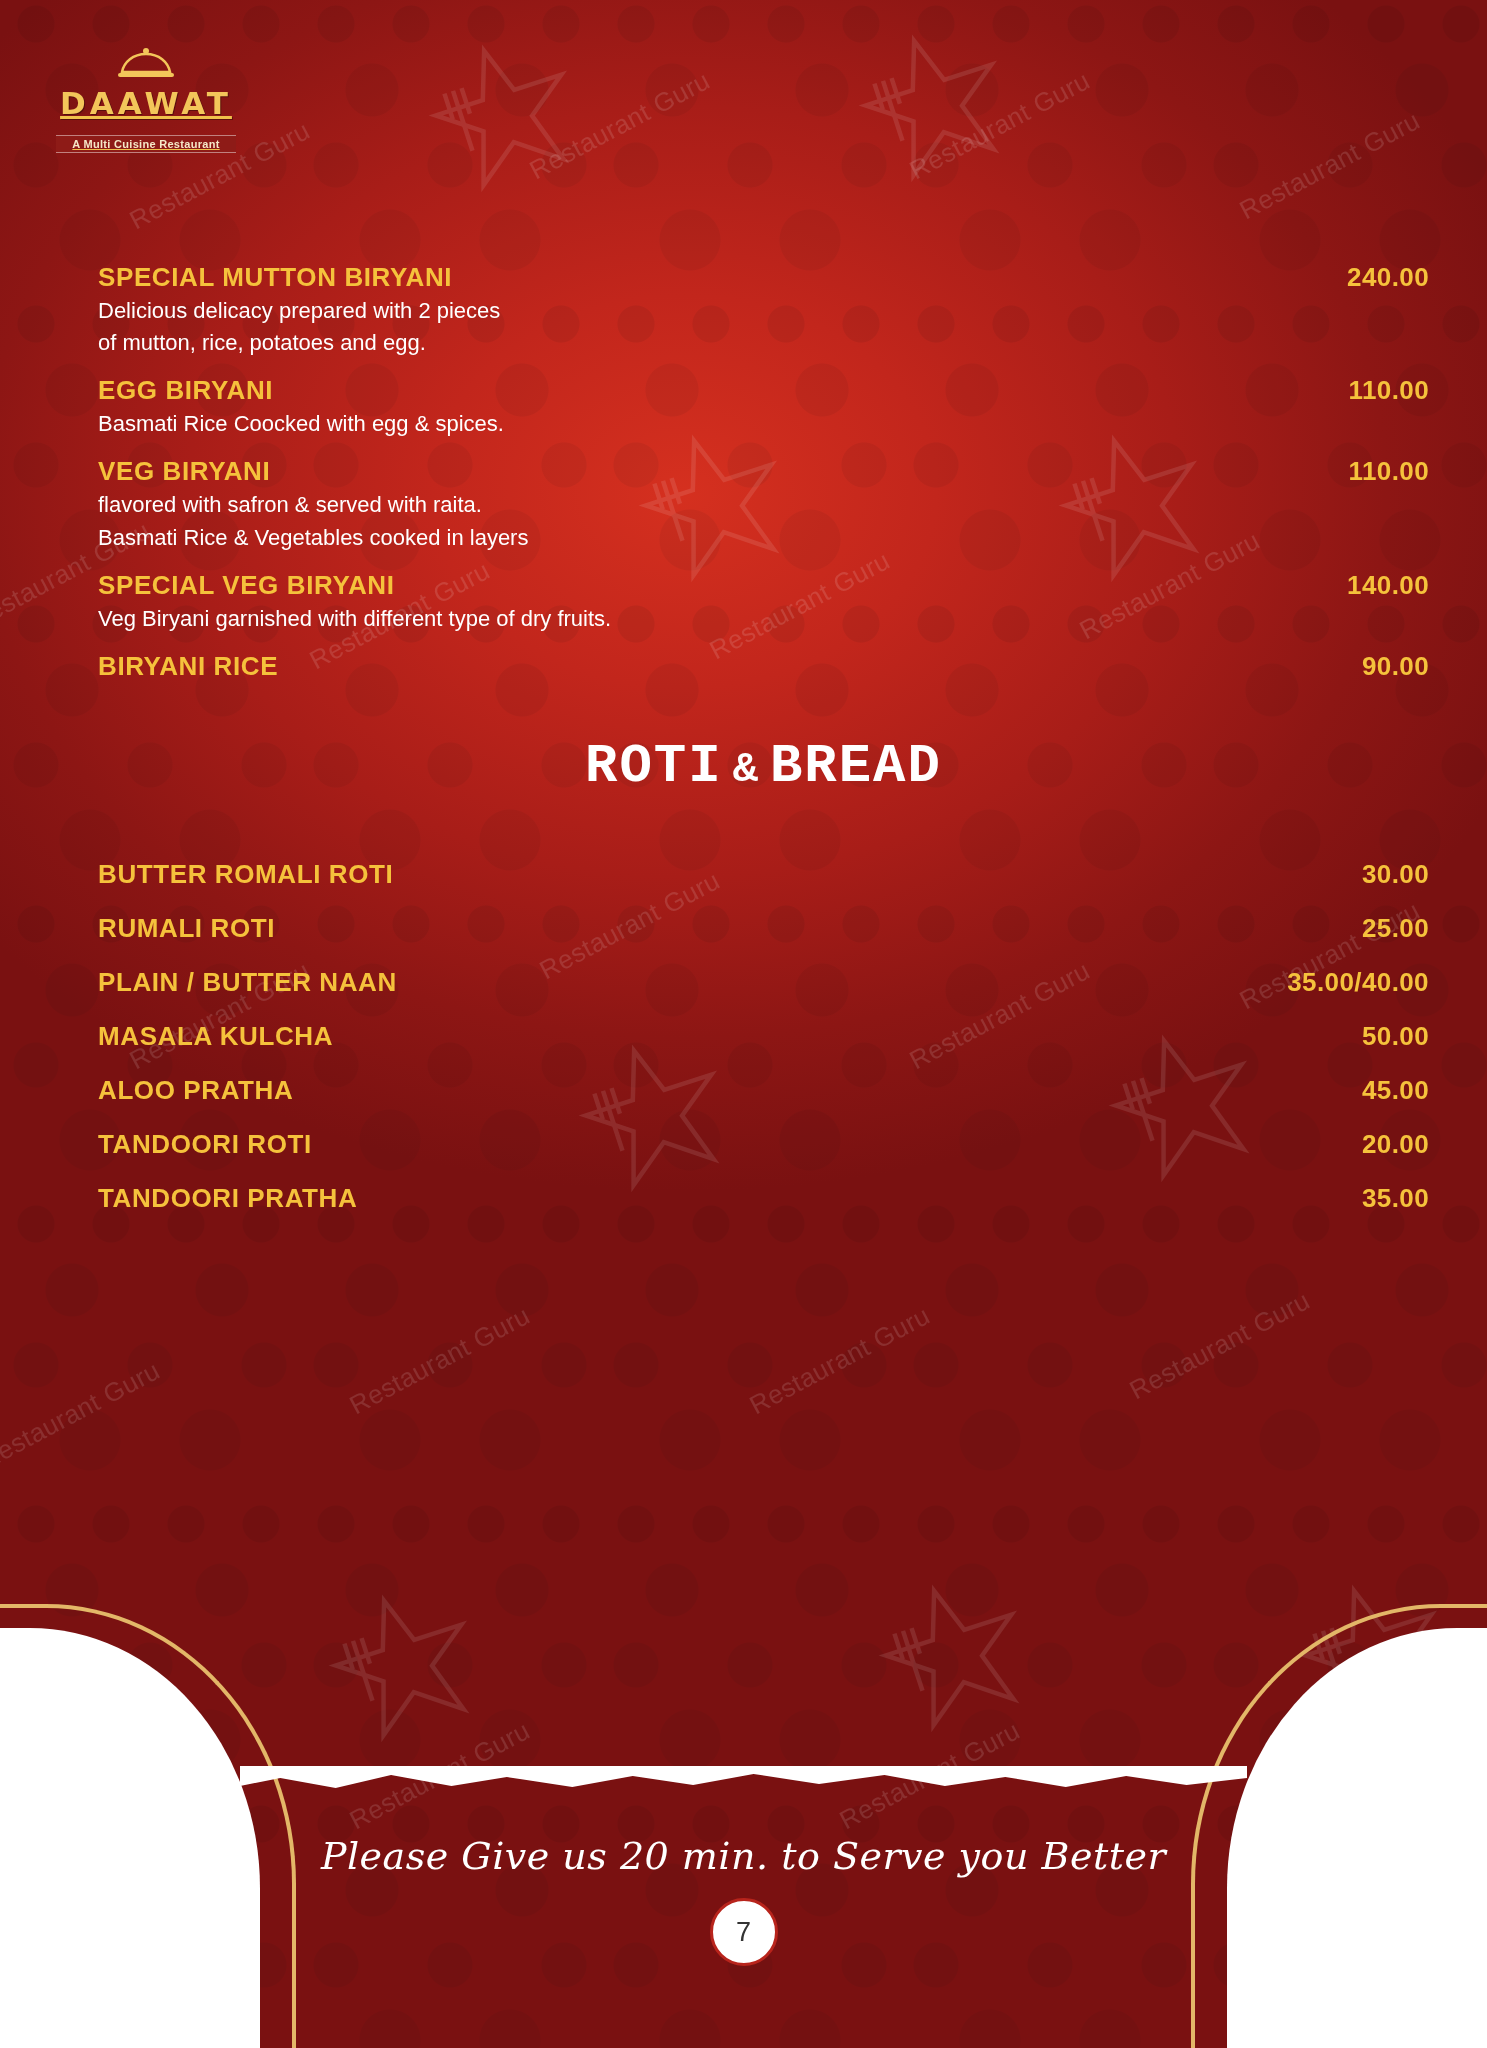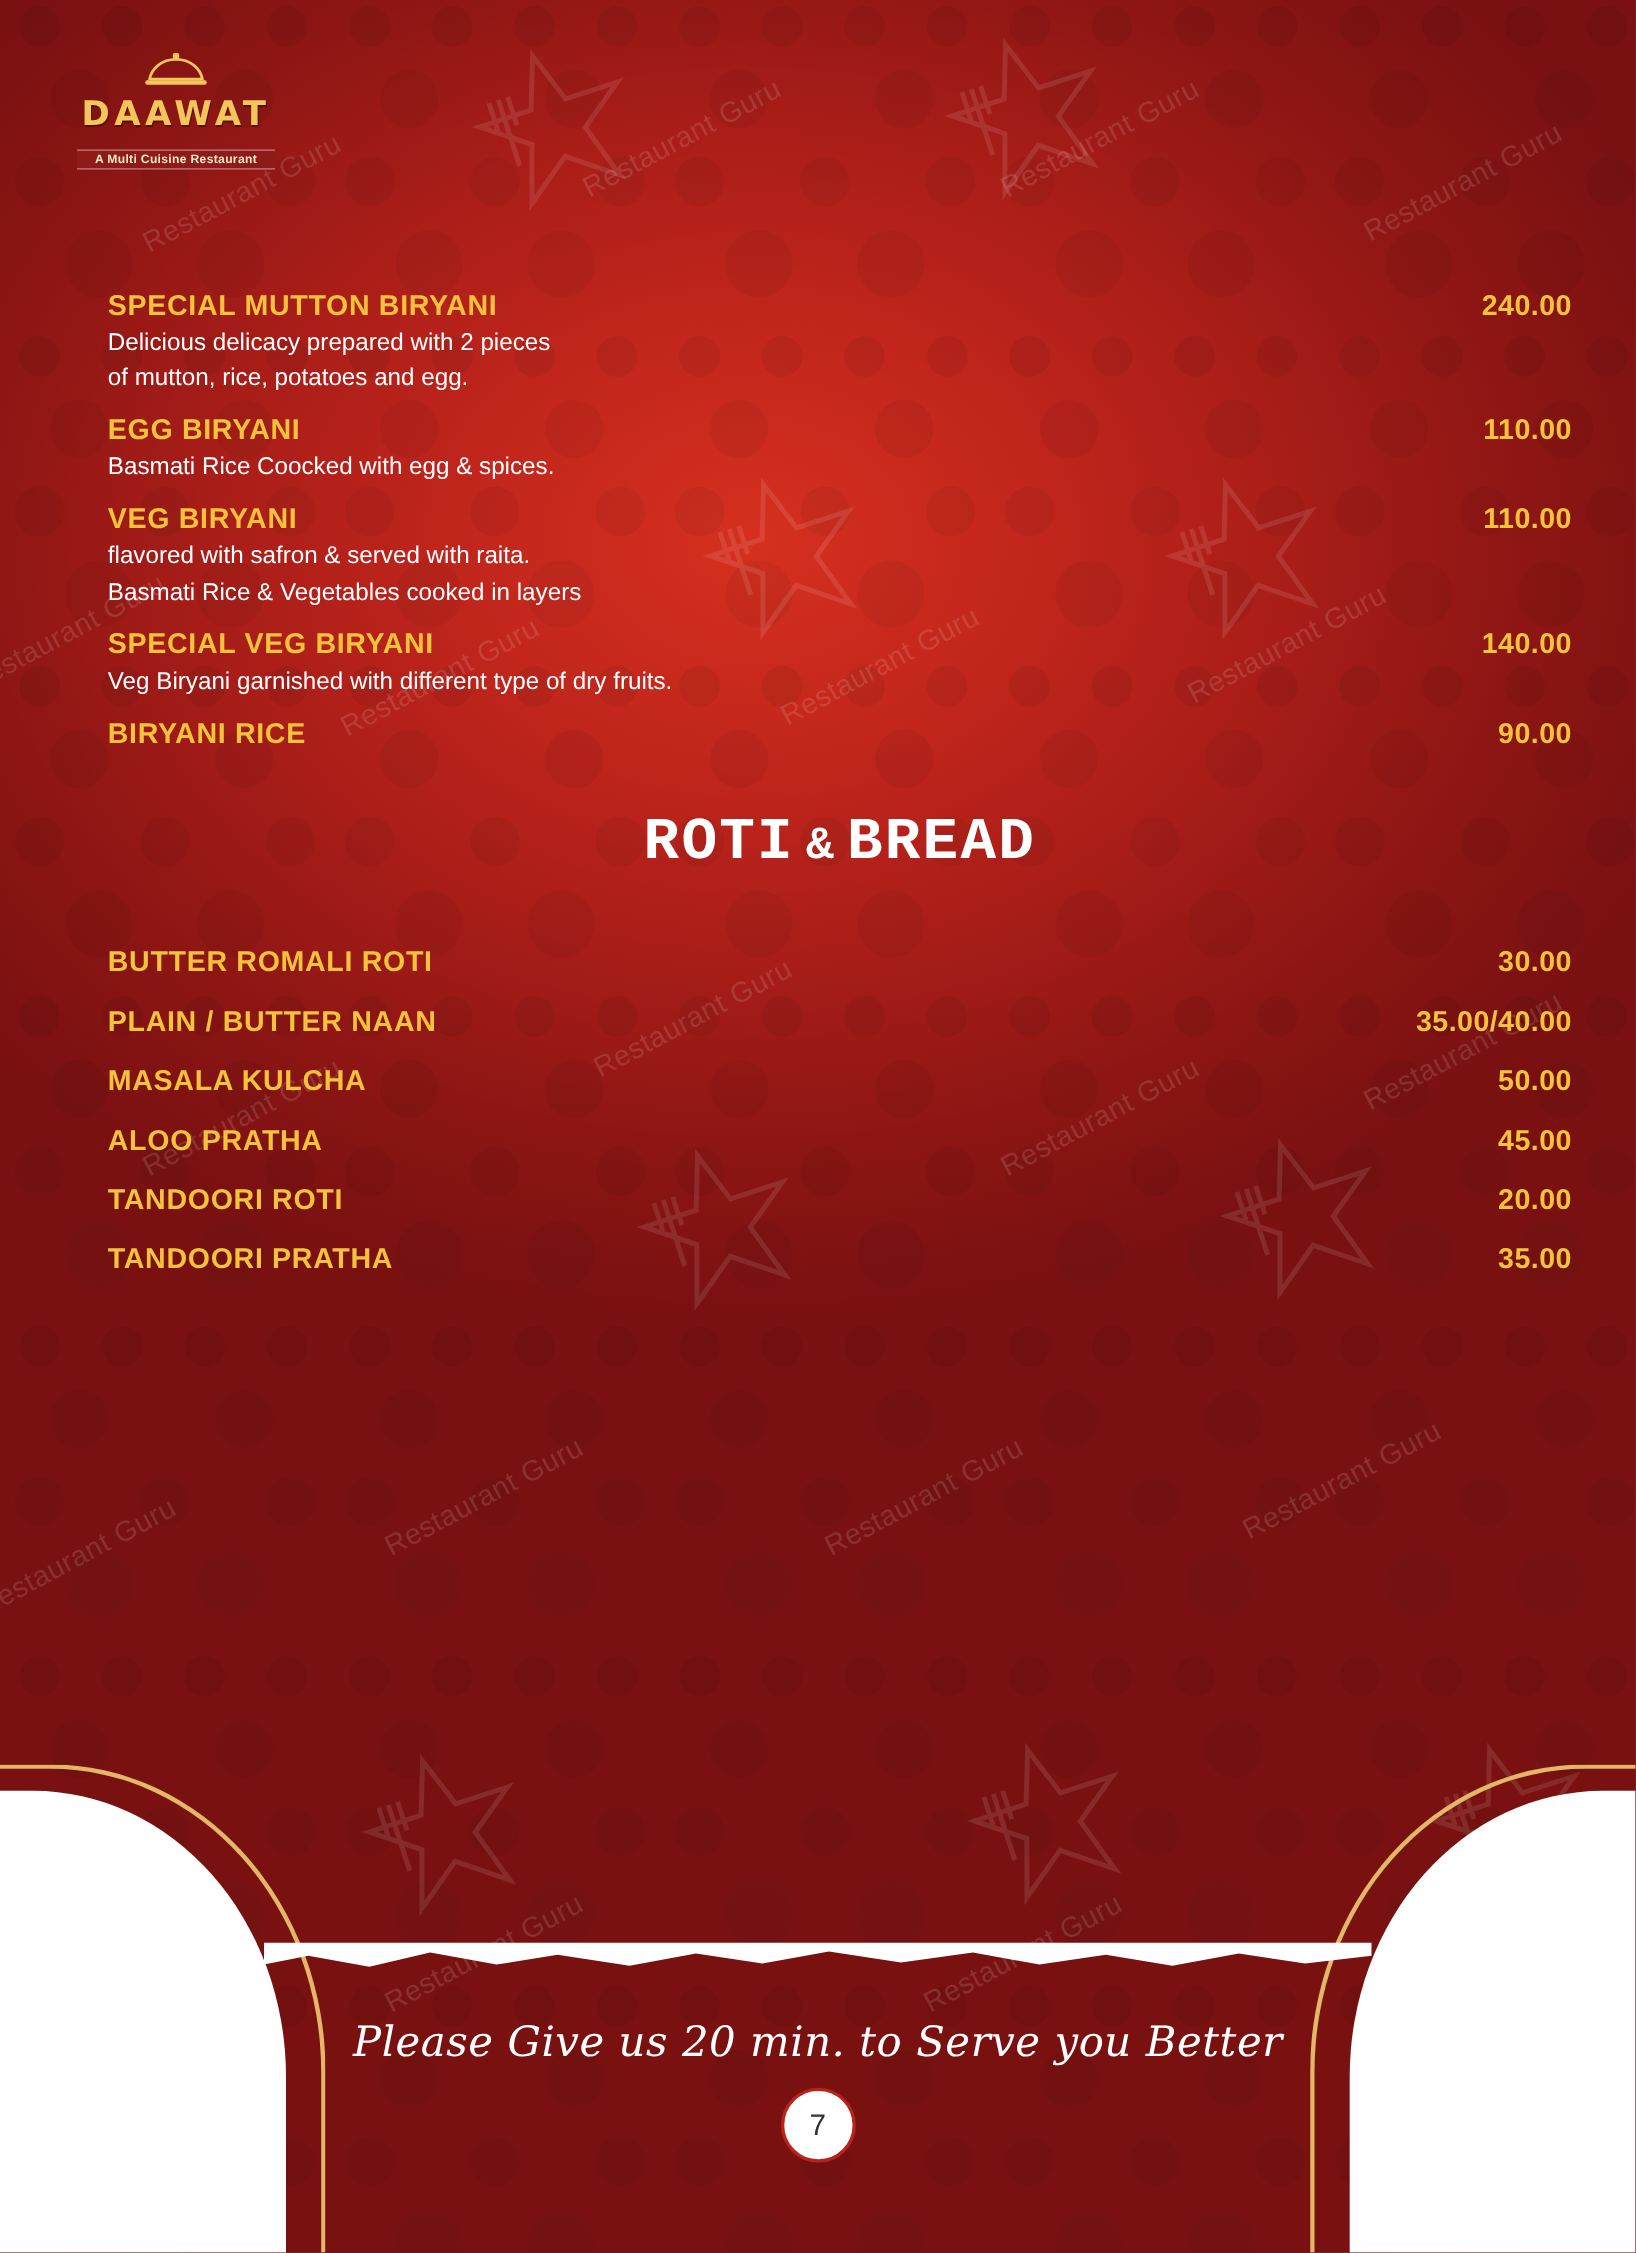--- a/index.html
+++ b/index.html
@@ -60,25 +60,26 @@
     width: 150px;
     height: 150px;
     opacity: .10;
     transform: rotate(-18deg);
   }
   .wm-star svg { width: 100%; height: 100%; display: block; }
 
   
   .logo {
     position: absolute;
-    left: 70px;
+    left: 56px;
     top: 48px;
     width: 180px;
     text-align: center;
     color: #f0c14b;
+    text-decoration: underline;
   }
   .logo-dome { display:block; margin: 0 auto 2px; }
   .logo-name {
     font-family: "DejaVu Sans", sans-serif;
     font-weight: bold;
     font-size: 31px;
     letter-spacing: 4px;
     color: #f3c65a;
     line-height: 1;
     text-shadow: 1px 1px 0 rgba(0,0,0,.35);
@@ -368,20 +369,24 @@
 
     <div class="section-title">
       <span>ROTI</span><span class="amp">&amp;</span><span>BREAD</span>
     </div>
 
     <div class="simple-row">
       <div class="name">BUTTER ROMALI ROTI</div>
       <div class="price">30.00</div>
     </div>
     <div class="simple-row">
+      <div class="name">RUMALI ROTI</div>
+      <div class="price">25.00</div>
+    </div>
+    <div class="simple-row">
       <div class="name">PLAIN / BUTTER NAAN</div>
       <div class="price">35.00/40.00</div>
     </div>
     <div class="simple-row">
       <div class="name">MASALA KULCHA</div>
       <div class="price">50.00</div>
     </div>
     <div class="simple-row">
       <div class="name">ALOO PRATHA</div>
       <div class="price">45.00</div>

